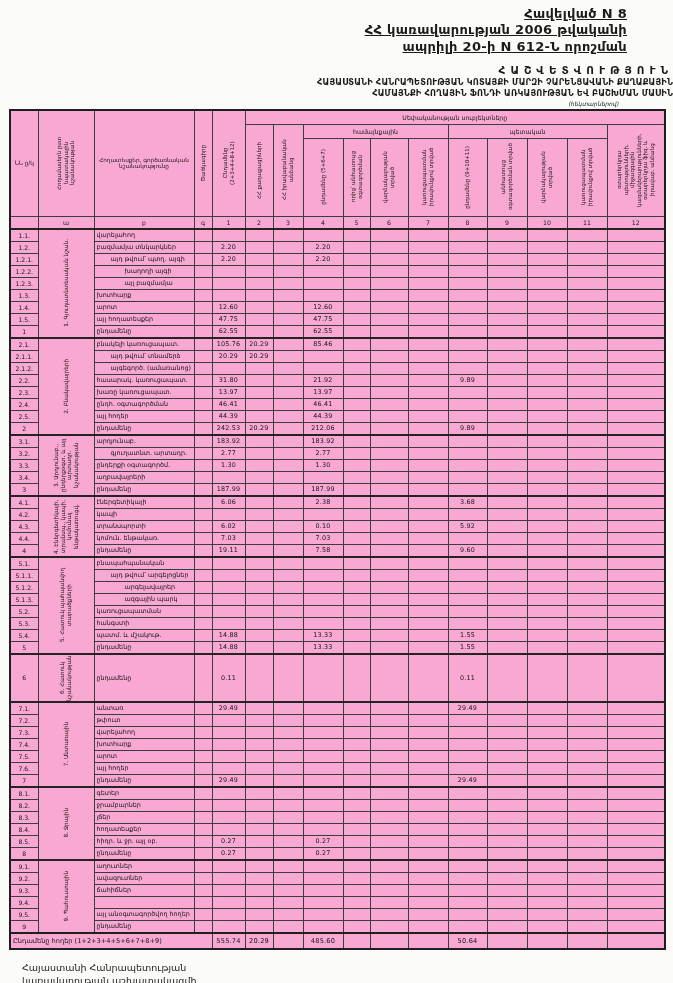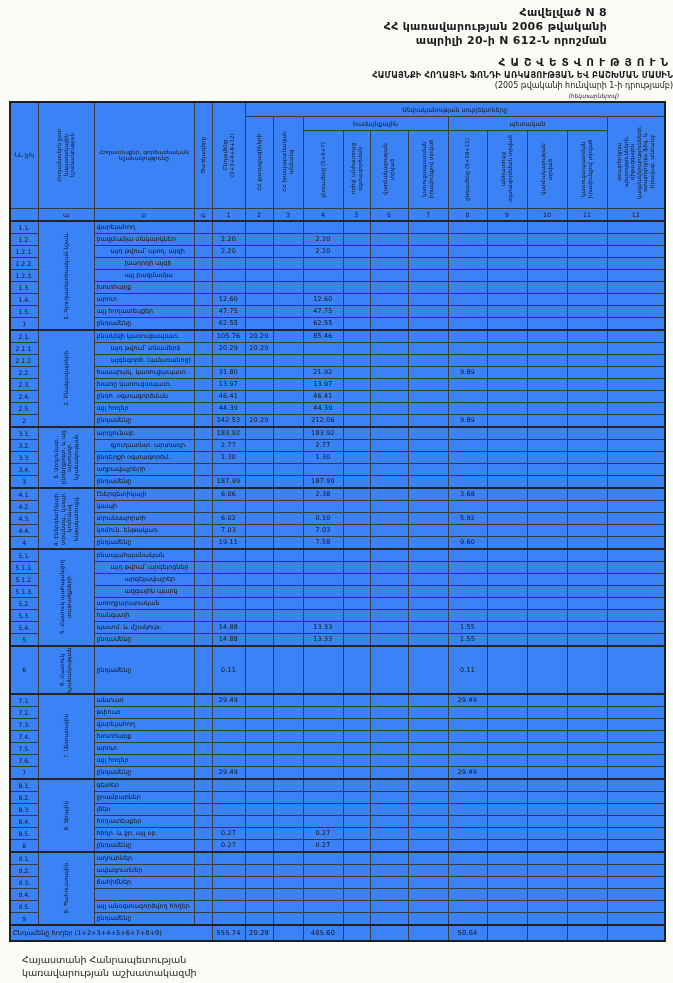--- a/index.html
+++ b/index.html
@@ -3,27 +3,27 @@
 <meta charset="utf-8">
 <style>
   html,body{margin:0;padding:0;}
   body{
     width:673px;height:983px;box-sizing:border-box;overflow:hidden;
     background:#fbfbf8;color:#1b1b1b;
     font-family:"DejaVu Sans", sans-serif;
     -webkit-font-smoothing:antialiased;
   }
   .page{padding-top:6px;}
-  .appendix{ text-align:right; margin-right:66px; font-size:11px; font-weight:600; line-height:1.25; letter-spacing:.3px;}
+  .appendix{ text-align:right; margin-right:46px; font-size:13px; font-weight:600; line-height:1.25; letter-spacing:.3px;text-decoration:underline;}
   .title{ text-align:right; margin-top:9px; line-height:1.3;}
   .t1{font-size:10.5px;font-weight:700;letter-spacing:5px;}
   .t2,.t3{font-size:8.2px;font-weight:600;letter-spacing:.2px;}
   .t4{font-size:8px;}
   .units{ text-align:right; margin-right:54px; font-size:6px; font-style:italic; margin-top:1px;}
-  table{border-collapse:collapse;table-layout:fixed;width:655px;margin:2px 0 0 9px;border:2px solid #1e1e1e;background:#3b82f6;}
+  table{border-collapse:collapse;table-layout:fixed;width:655px;margin:2px 0 0 9px;border:2px solid #1e1e1e;background:#f9a8d4;}
   th,td{border:1px solid #3c3c3c;overflow:hidden;}
   thead th{font-weight:normal;font-size:5.7px;padding:0 1px;text-align:center;vertical-align:middle;color:#161616;}
   .band{font-size:6.2px;height:13px;}
   .vert{writing-mode:vertical-rl;transform:rotate(180deg);margin:0 auto;font-size:5.5px;line-height:1.2;max-height:74px;white-space:normal;text-align:center;}
   .vrow{height:78px;}
   .numrow th{height:11px;font-size:6.2px;}
   tbody td{height:11px;font-size:6.4px;padding:0 2px;vertical-align:middle;color:#141414;}
   td.id{text-align:center;font-size:6.1px;padding:0;}
   td.num{text-align:center;letter-spacing:.2px;}
   td.lbl{white-space:nowrap;}
@@ -44,22 +44,22 @@
 <div class="page">
 
   <div class="appendix">
     <div>Հավելված N 8</div>
     <div>ՀՀ կառավարության 2006 թվականի</div>
     <div>ապրիլի 20-ի N 612-Ն որոշման</div>
   </div>
 
   <div class="title">
     <div class="t1">ՀԱՇՎԵՏՎՈՒԹՅՈՒՆ</div>
+    <div class="t2">ՀԱՅԱՍՏԱՆԻ ՀԱՆՐԱՊԵՏՈՒԹՅԱՆ ԿՈՏԱՅՔԻ ՄԱՐԶԻ ՉԱՐԵՆՑԱՎԱՆԻ ՔԱՂԱՔԱՅԻՆ</div>
     <div class="t3">ՀԱՄԱՅՆՔԻ ՀՈՂԱՅԻՆ ՖՈՆԴԻ ԱՌԿԱՅՈՒԹՅԱՆ ԵՎ ԲԱՇԽՄԱՆ ՄԱՍԻՆ</div>
-    <div class="t4">(2005 թվականի հունվարի 1-ի դրությամբ)</div>
   </div>
 
   <div class="units">(հեկտարներով)</div>
 
   <table>
     <colgroup>
         <col style="width: 28px;">
         <col style="width: 56px;">
         <col style="width: 100px;">
         <col style="width: 18px;">
@@ -687,21 +687,21 @@
           <td class="num"></td>
           <td class="num"></td>
           <td class="num"></td>
           <td class="num"></td>
           <td class="num"></td>
           <td class="num"></td>
           <td class="num"></td>
         </tr>
         <tr>
           <td class="id">5.2.</td>
-          <td class="lbl">առողջարարական</td>
+          <td class="lbl">կառուցապատման</td>
           <td></td>
           <td class="num"></td>
           <td class="num"></td>
           <td class="num"></td>
           <td class="num"></td>
           <td class="num"></td>
           <td class="num"></td>
           <td class="num"></td>
           <td class="num"></td>
           <td class="num"></td>

